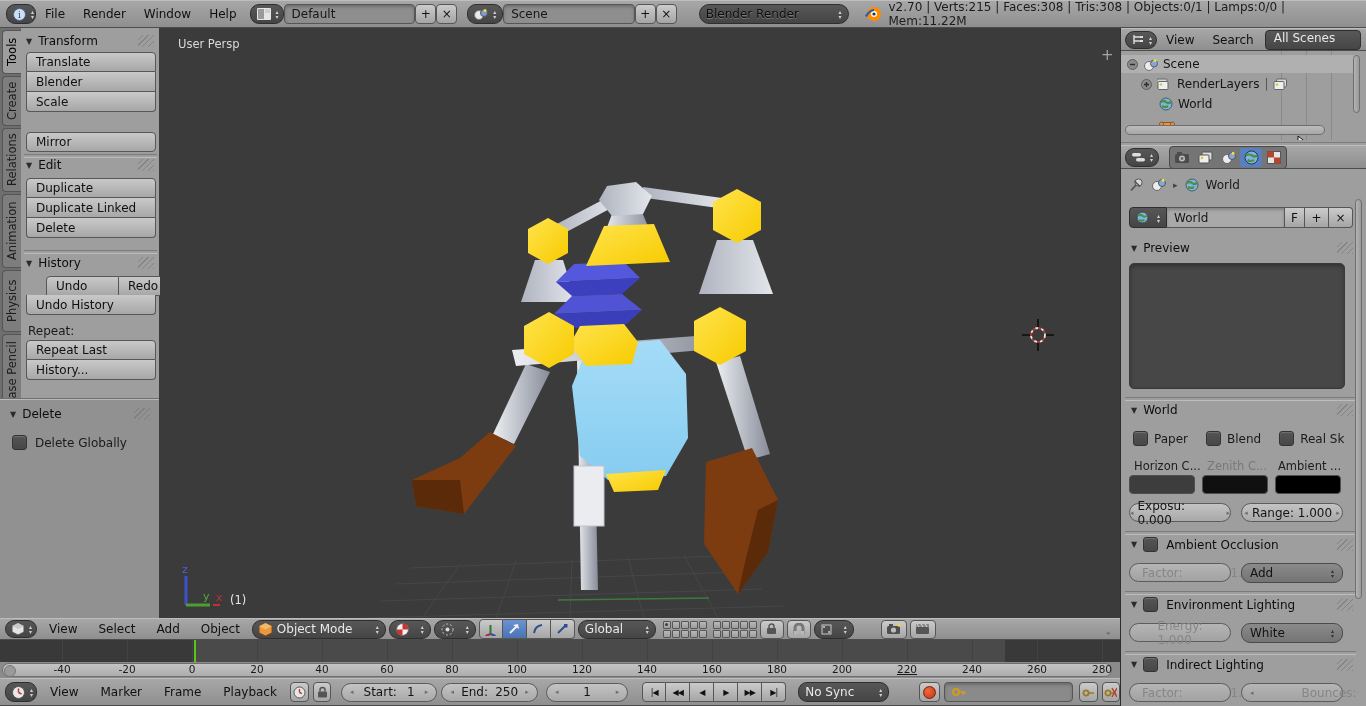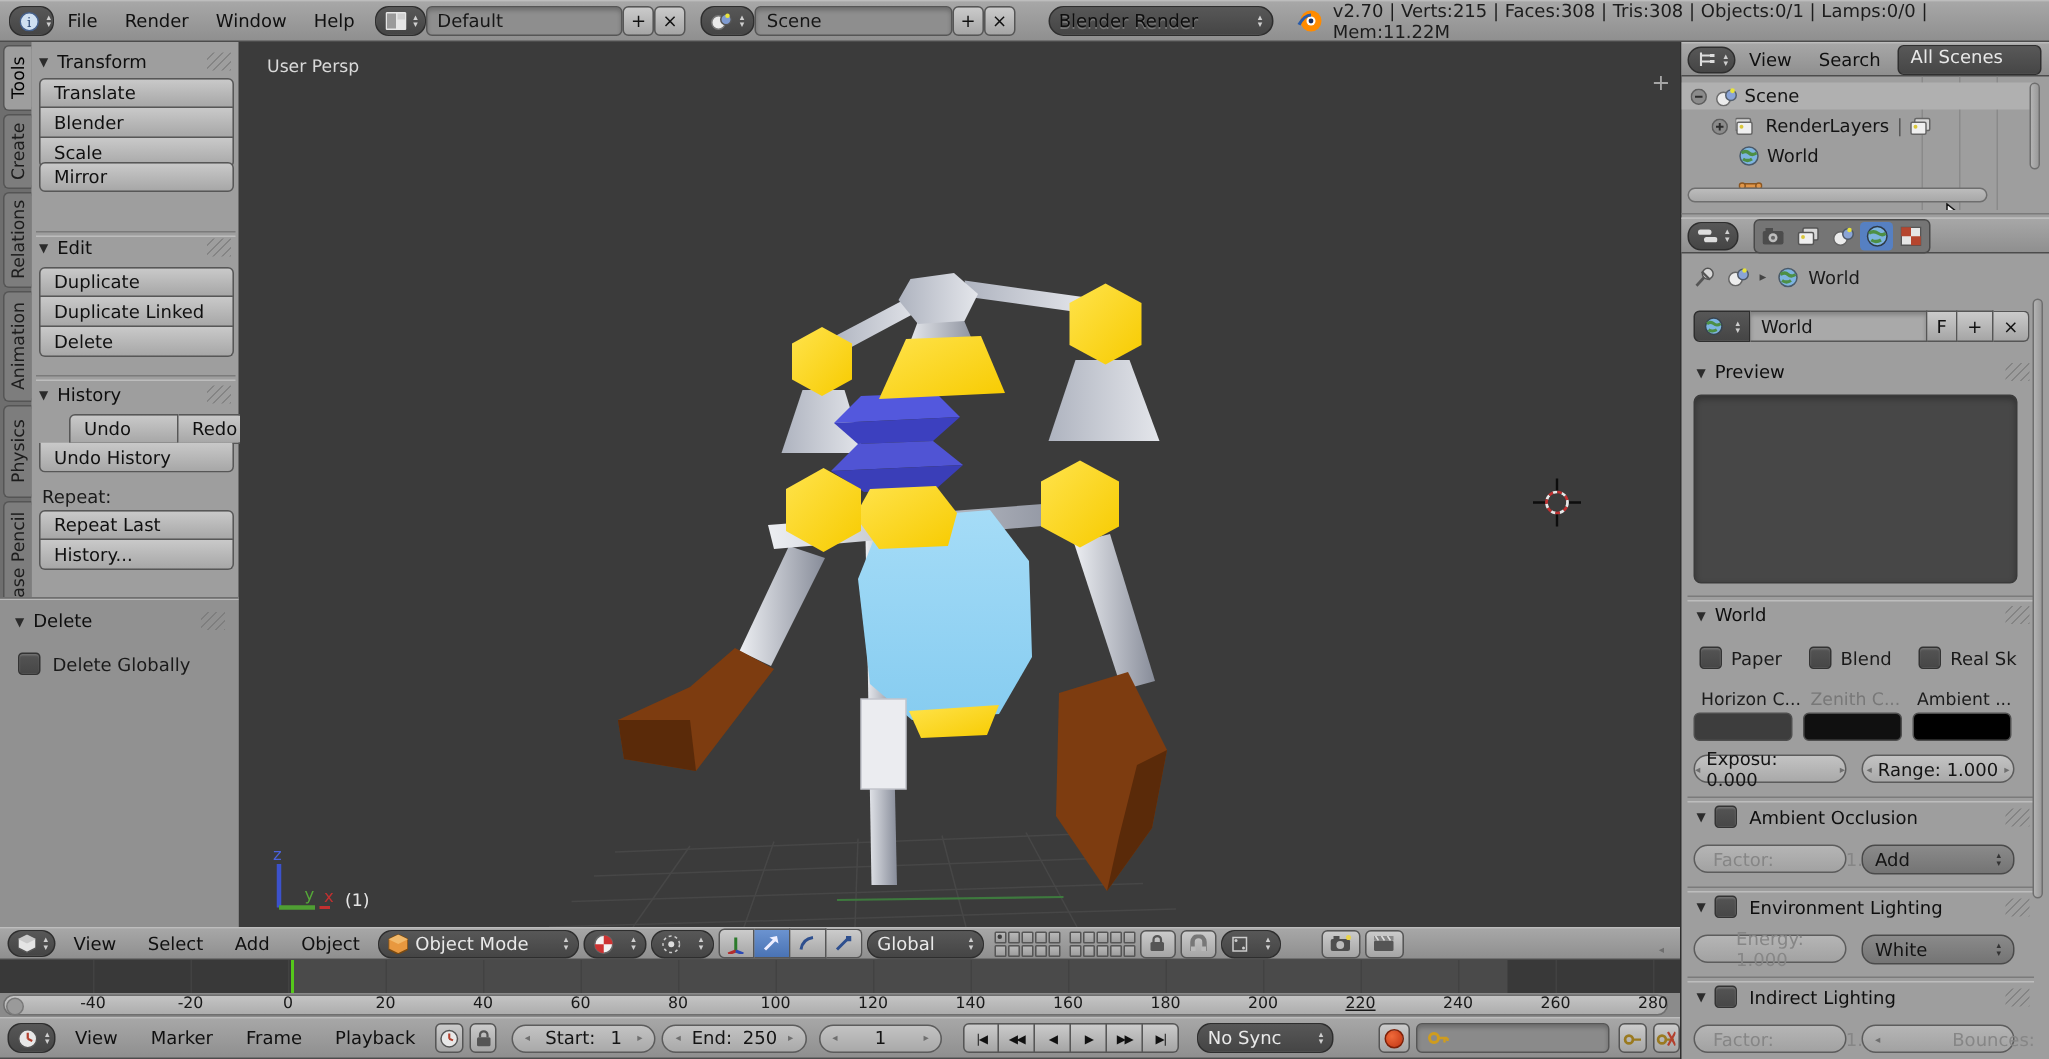--- a/index.html
+++ b/index.html
@@ -182,21 +182,21 @@
       <div class="tbtn">
           <span>Translate</span>
         </div>
       <div class="tbtn">
           <span>Blender</span>
         </div>
       <div class="tbtn">
           <span>Scale</span>
         </div>
     </div>
-    <div class="abs tbtn" style="left:26px;top:80px;">
+    <div class="abs tbtn" style="left:26px;top:104px;">
         <span>Mirror</span>
       </div>
 
     <div class="groove" style="top:126px;left:24px;right:2px;"></div>
 
     <div class="abs phead" style="left:26px;top:130px;width:128px;">
       <span class="parrow">▼</span>
         <span class="ptitle">Edit</span>
         <span class="drag"></span>
     </div>

